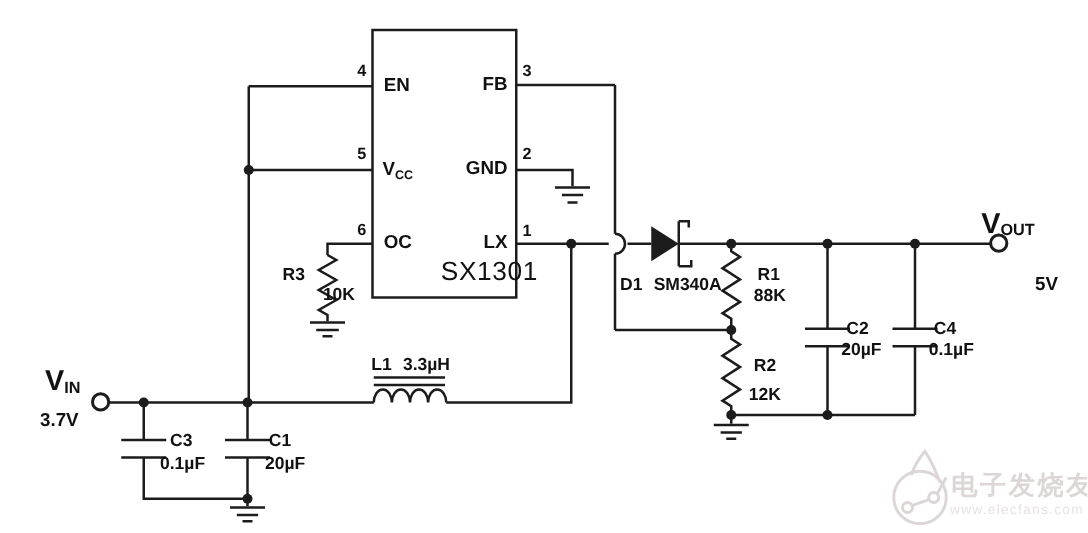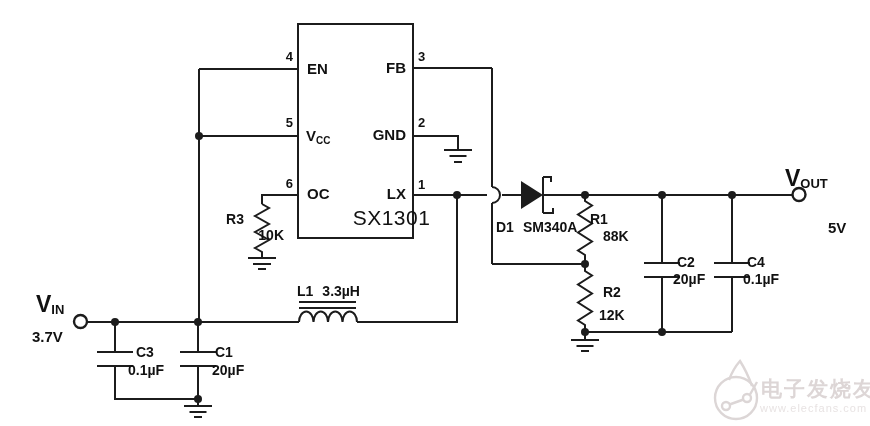--- a/index.html
+++ b/index.html
@@ -153,21 +153,21 @@
 
   <div class="lbl" style="left:297px;top:284px;"><span>L1</span><span class="gap"></span><span>3.3µH</span></div>
 
   <div class="lbl" style="left:136px;top:345px;">C3</div>
   <div class="lbl" style="left:128px;top:363px;">0.1µF</div>
   <div class="lbl" style="left:215px;top:345px;">C1</div>
   <div class="lbl" style="left:212px;top:363px;">20µF</div>
 
   <div class="lbl" style="left:496px;top:220px;"><span>D1</span><span class="gap"></span><span>SM340A</span></div>
 
-  <div class="lbl" style="left:590px;top:212px;text-align:right;">R1</div>
+  <div class="lbl" style="left:606px;top:212px;text-align:right;">R1</div>
   <div class="lbl" style="left:603px;top:229px;">88K</div>
   <div class="lbl" style="left:603px;top:285px;">R2</div>
   <div class="lbl" style="left:599px;top:308px;">12K</div>
 
   <div class="lbl" style="left:677px;top:255px;">C2</div>
   <div class="lbl" style="left:673px;top:272px;">20µF</div>
   <div class="lbl" style="left:747px;top:255px;">C4</div>
   <div class="lbl" style="left:743px;top:272px;">0.1µF</div>
 
   <div class="lbl" style="left:36px;top:292px;"><span class="term-main">V</span><span class="term-sub">IN</span></div>

